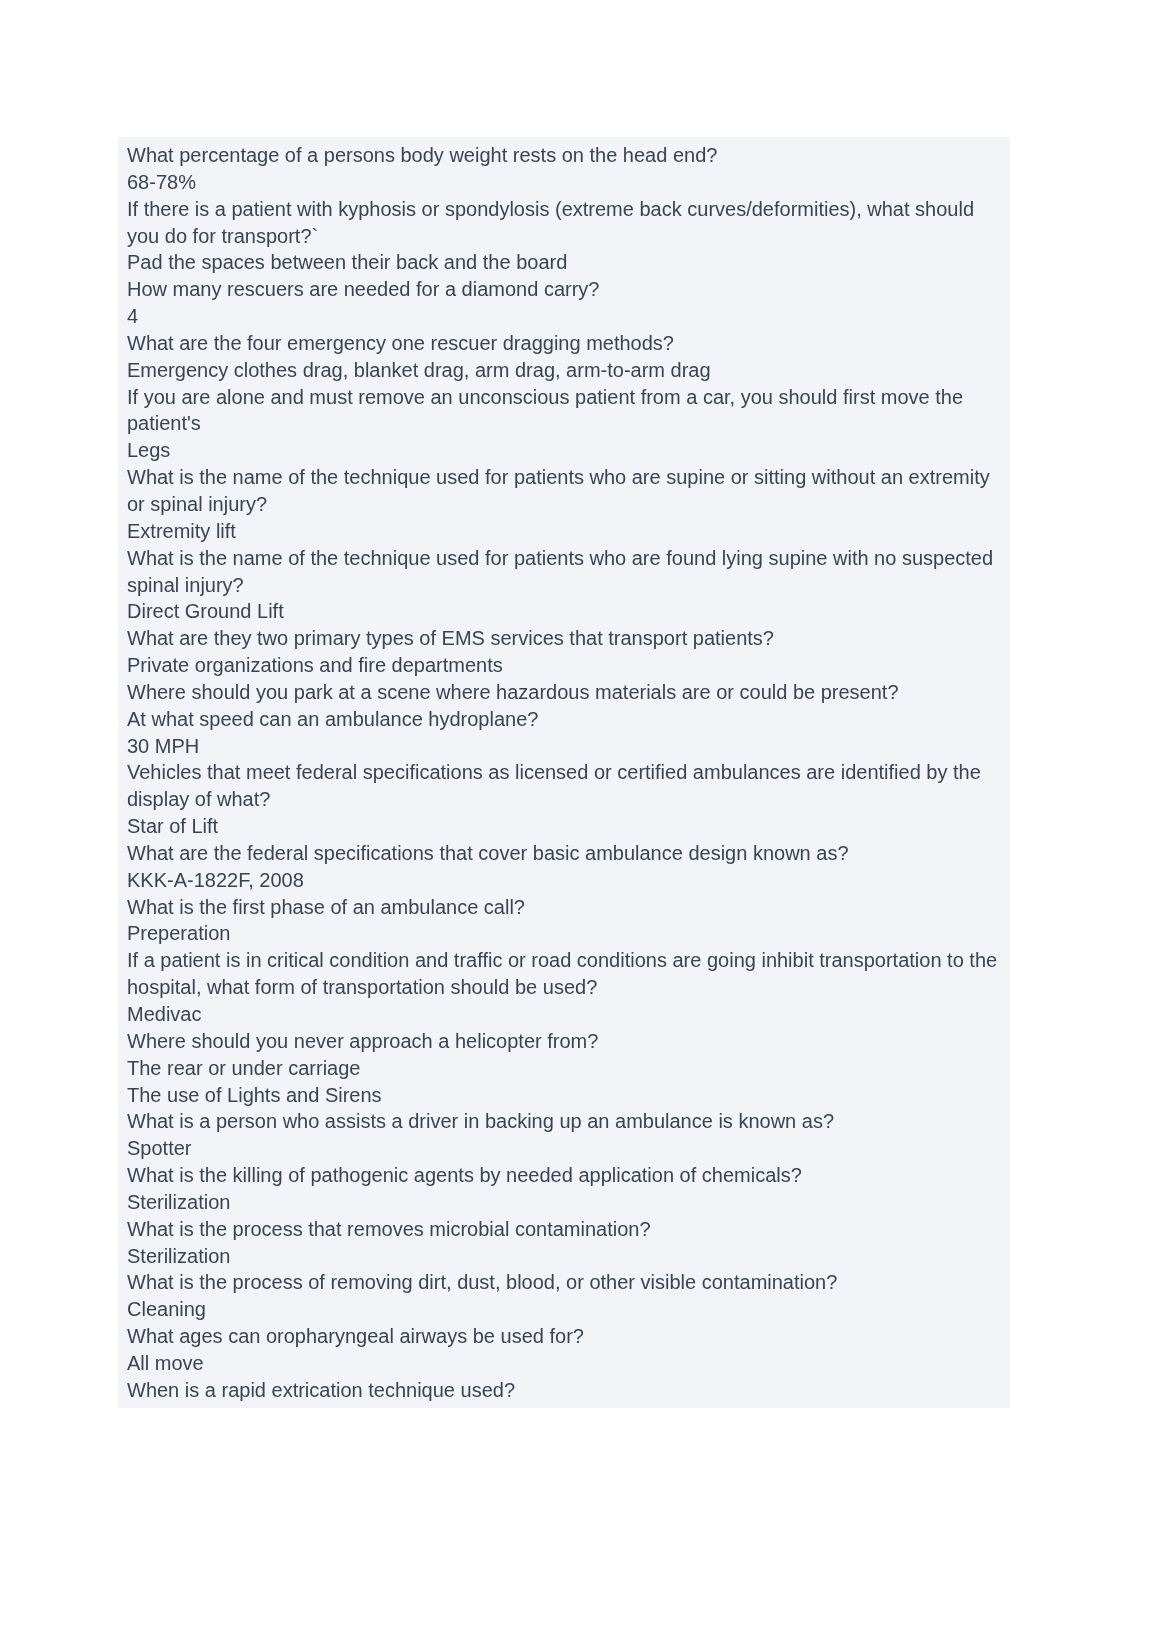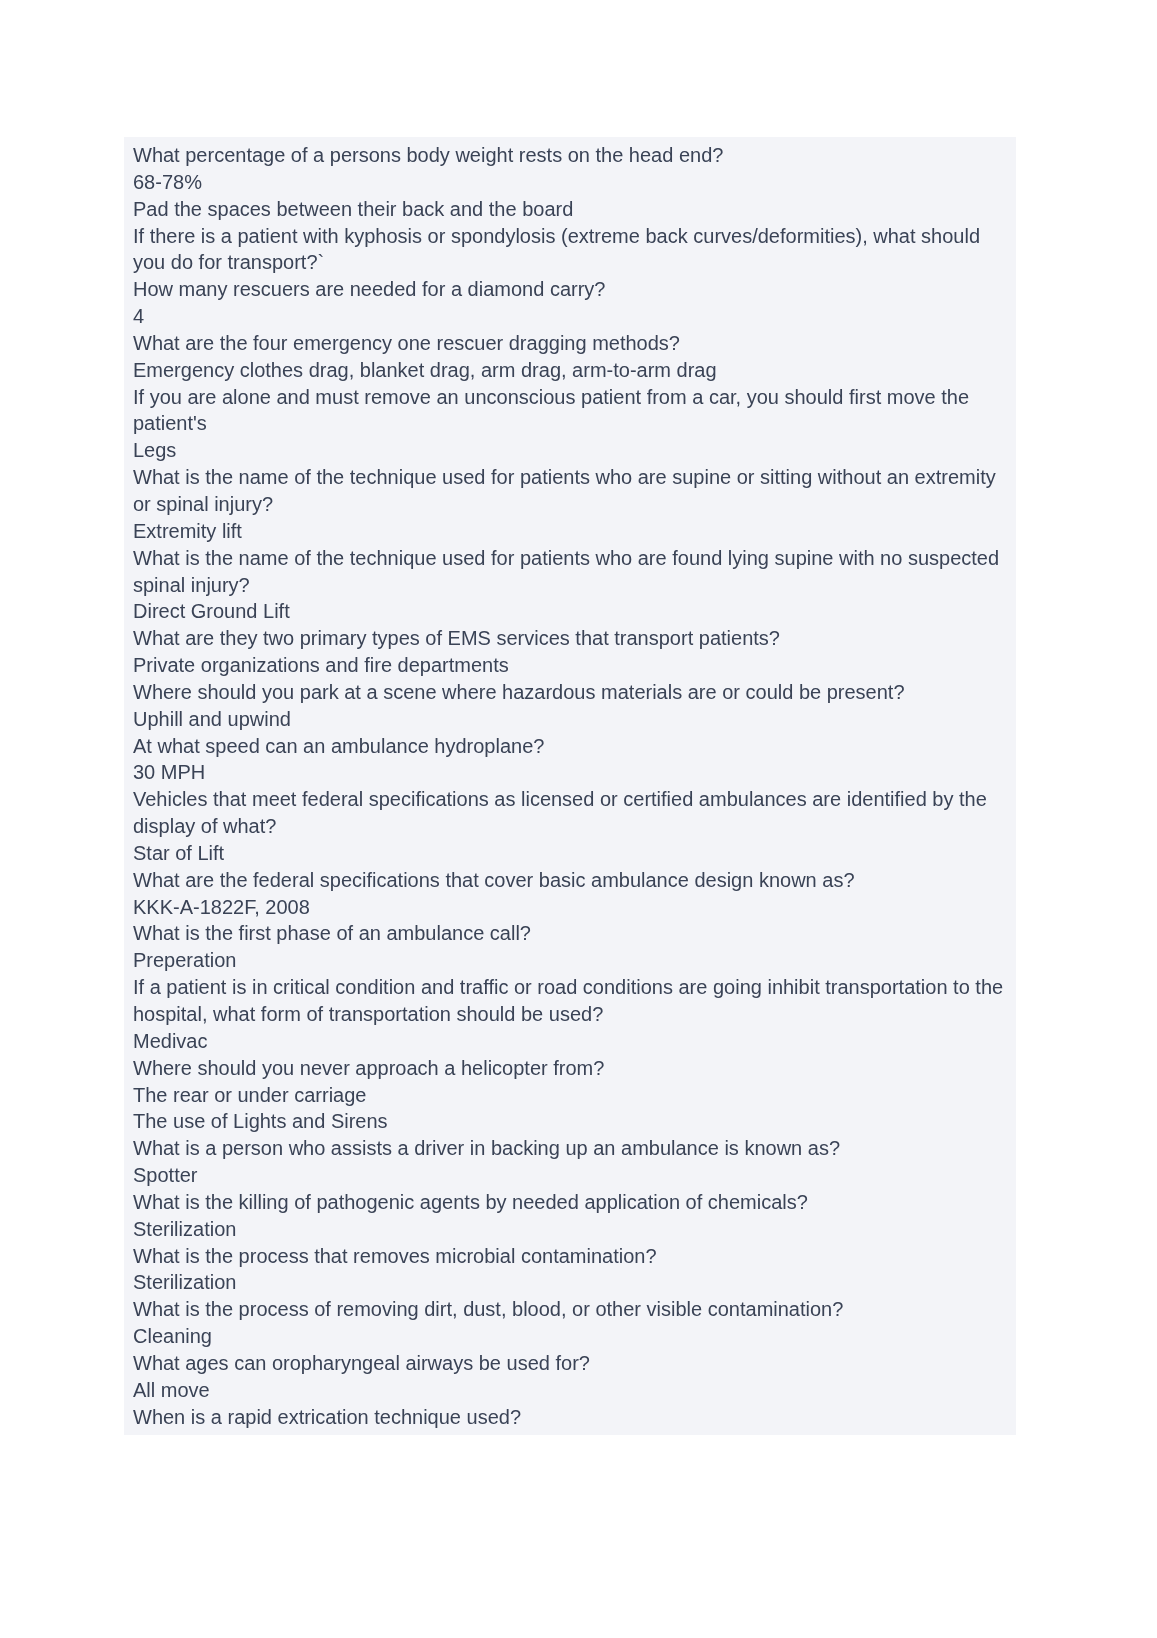--- a/index.html
+++ b/index.html
@@ -10,21 +10,21 @@
   .page {
     position: relative;
     width: 1157px;
     height: 1638px;
     background: #ffffff;
     overflow: hidden;
     font-family: "Liberation Sans", sans-serif;
   }
   .content-block {
     position: absolute;
-    left: 124px;
+    left: 118px;
     top: 137px;
     width: 892px;
     box-sizing: border-box;
     padding: 5px 9px 4px 9px;
     background: #f3f4f8;
     color: #3a4356;
     font-size: 20px;
     line-height: 26.85px;
   }
   .content-block p.line {
@@ -33,36 +33,35 @@
     word-wrap: break-word;
   }
 </style>
 </head>
 <body>
 
 <div class="page">
   <div class="content-block">
       <p class="line">What percentage of a persons body weight rests on the head end?</p>
       <p class="line">68-78%</p>
+      <p class="line">If there is a patient with kyphosis or spondylosis (extreme back curves/deformities), what should you do for transport?`</p>
       <p class="line">Pad the spaces between their back and the board</p>
-      <p class="line">If there is a patient with kyphosis or spondylosis (extreme back curves/deformities), what should you do for transport?`</p>
       <p class="line">How many rescuers are needed for a diamond carry?</p>
       <p class="line">4</p>
       <p class="line">What are the four emergency one rescuer dragging methods?</p>
       <p class="line">Emergency clothes drag, blanket drag, arm drag, arm-to-arm drag</p>
       <p class="line">If you are alone and must remove an unconscious patient from a car, you should first move the patient's</p>
       <p class="line">Legs</p>
       <p class="line">What is the name of the technique used for patients who are supine or sitting without an extremity or spinal injury?</p>
       <p class="line">Extremity lift</p>
       <p class="line">What is the name of the technique used for patients who are found lying supine with no suspected spinal injury?</p>
       <p class="line">Direct Ground Lift</p>
       <p class="line">What are they two primary types of EMS services that transport patients?</p>
       <p class="line">Private organizations and fire departments</p>
       <p class="line">Where should you park at a scene where hazardous materials are or could be present?</p>
-      <p class="line">Uphill and upwind</p>
       <p class="line">At what speed can an ambulance hydroplane?</p>
       <p class="line">30 MPH</p>
       <p class="line">Vehicles that meet federal specifications as licensed or certified ambulances are identified by the display of what?</p>
       <p class="line">Star of Lift</p>
       <p class="line">What are the federal specifications that cover basic ambulance design known as?</p>
       <p class="line">KKK-A-1822F, 2008</p>
       <p class="line">What is the first phase of an ambulance call?</p>
       <p class="line">Preperation</p>
       <p class="line">If a patient is in critical condition and traffic or road conditions are going inhibit transportation to the hospital, what form of transportation should be used?</p>
       <p class="line">Medivac</p>

